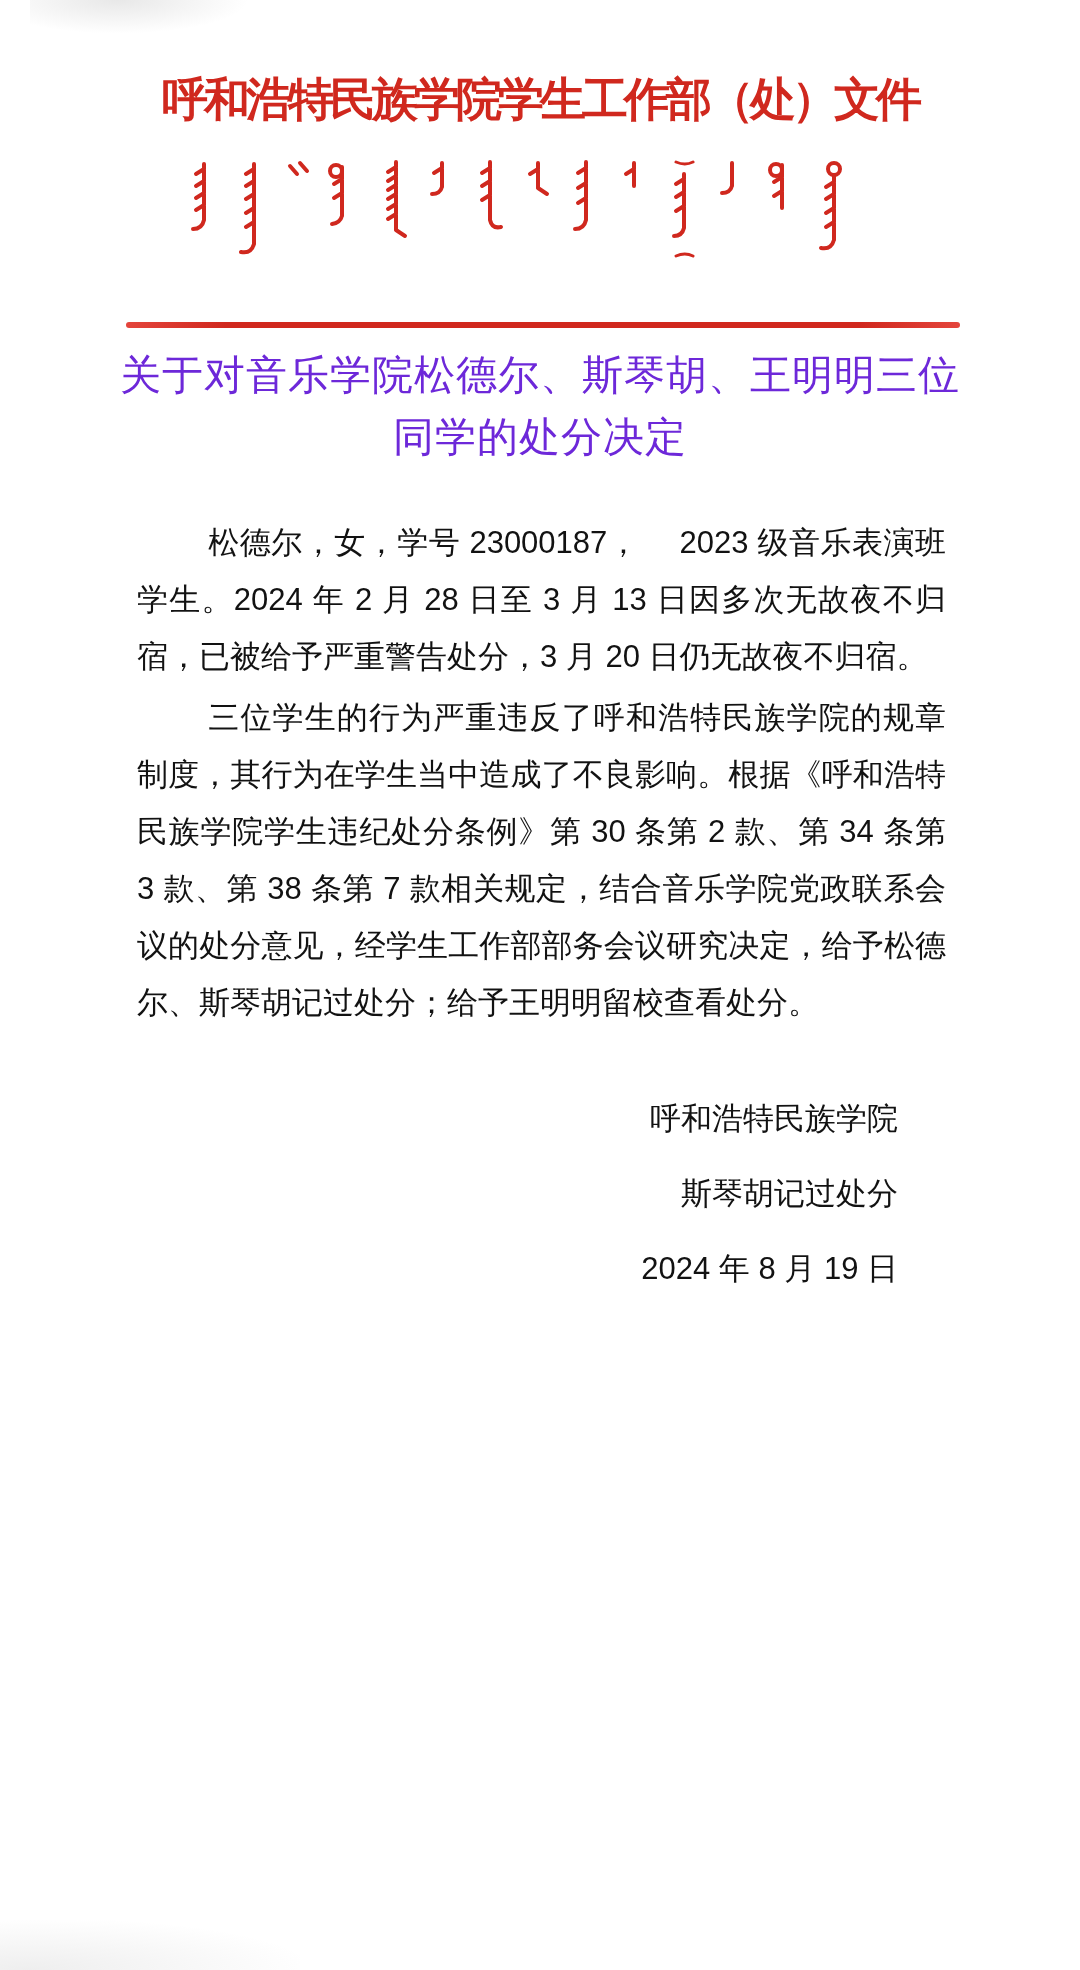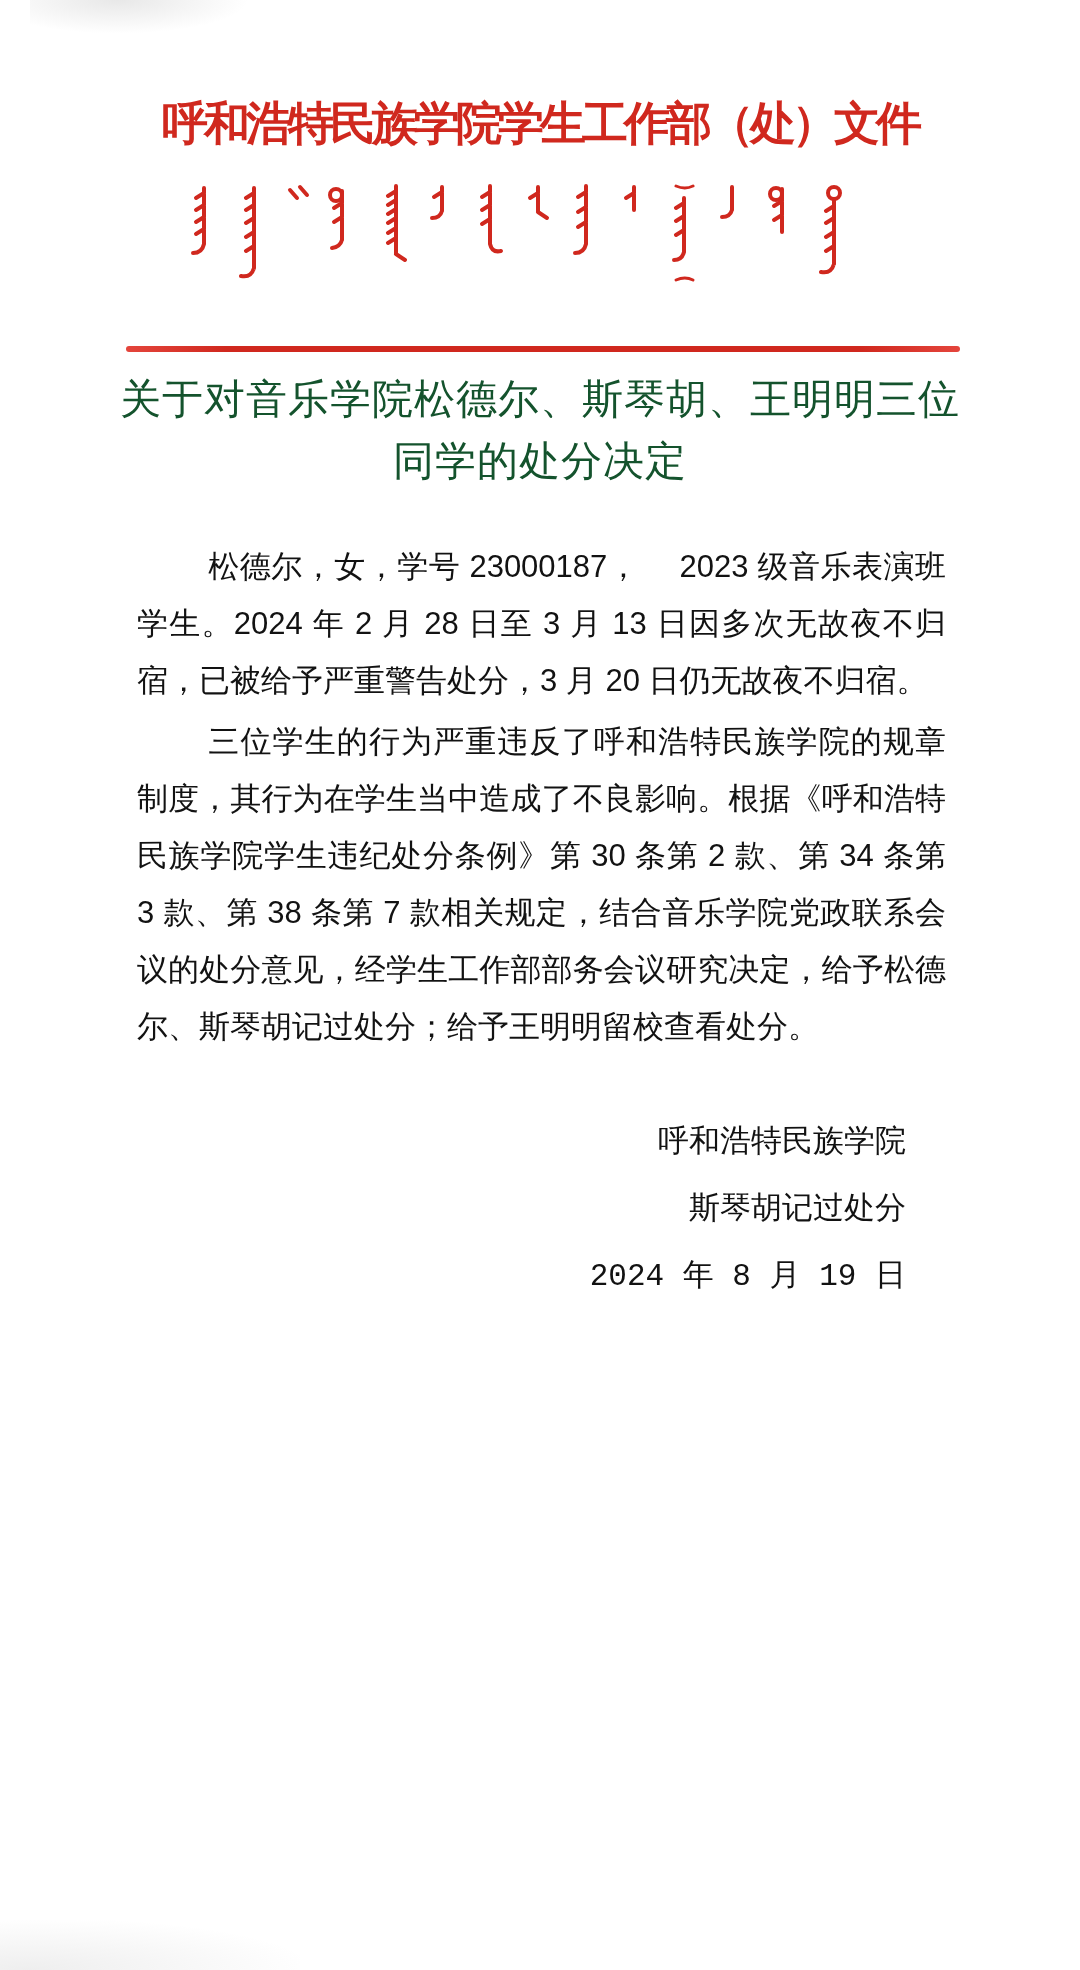--- a/index.html
+++ b/index.html
@@ -24,21 +24,21 @@
     background:radial-gradient(ellipse at 40% 0%, rgba(90,90,90,.14), rgba(0,0,0,0) 70%);
     pointer-events:none;
   }
   .scan-shade-bottom{
     position:absolute;bottom:0;left:0;width:300px;height:50px;
     background:radial-gradient(ellipse at 10% 100%, rgba(90,90,90,.10), rgba(0,0,0,0) 75%);
     pointer-events:none;
   }
   .red-header{
     margin:0;
-    padding-top:96px;
+    padding-top:72px;
     text-align:center;
     font-family:"Liberation Serif","DejaVu Serif",serif;
     font-weight:bold;
     font-size:46px;
     line-height:56px;
     letter-spacing:-4px;
     color:var(--red);
     white-space:nowrap;
   }
   .mongolian{
@@ -54,41 +54,41 @@
     border-radius:3px;
   }
   .doc-title{
     margin:16px auto 0;
     max-width:840px;
     text-align:center;
     font-size:41px;
     line-height:62px;
     font-weight:500;
     letter-spacing:1px;
-    color:#14532d;
+    color:#6d28d9;
   }
   .body-text{
     margin:46px 130px 0 133px;
     font-size:31px;
     line-height:57px;
     text-align:justify;
     color:#121212;
   }
   .body-text p{
     margin:4px;
     text-indent:2.3em;
   }
   .signature{
     margin:58px 166px 0 0;
     text-align:right;
     font-size:31px;
     line-height:59px;
     color:#121212;
   }
-  .signature p{margin:8px;font-family:Liberation Mono, monospace;}
+  .signature p{margin:16px;}
 </style>
 </head>
 <body>
 
 <div class="page">
 
   <div class="scan-shade-top"></div>
   <div class="scan-shade-bottom"></div>
 
   <h1 class="red-header">呼和浩特民族学院学生工作部（处）文件</h1>

